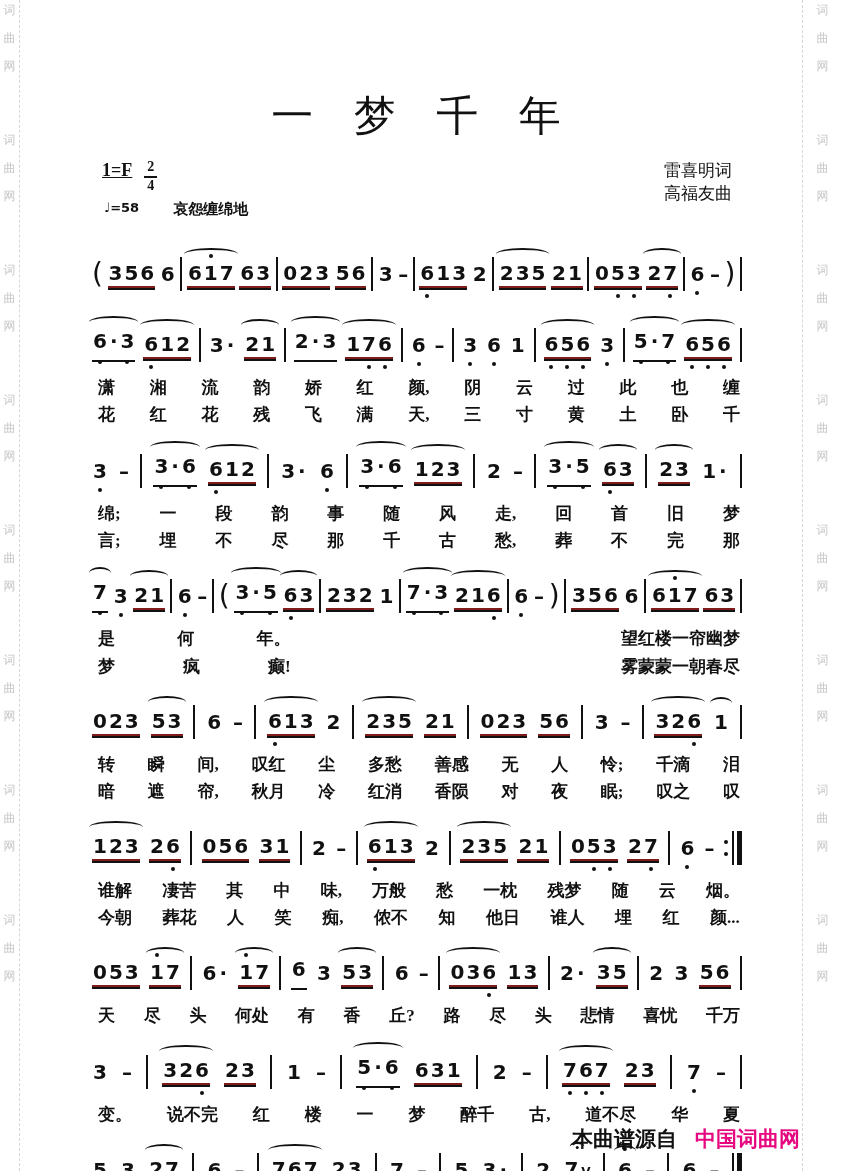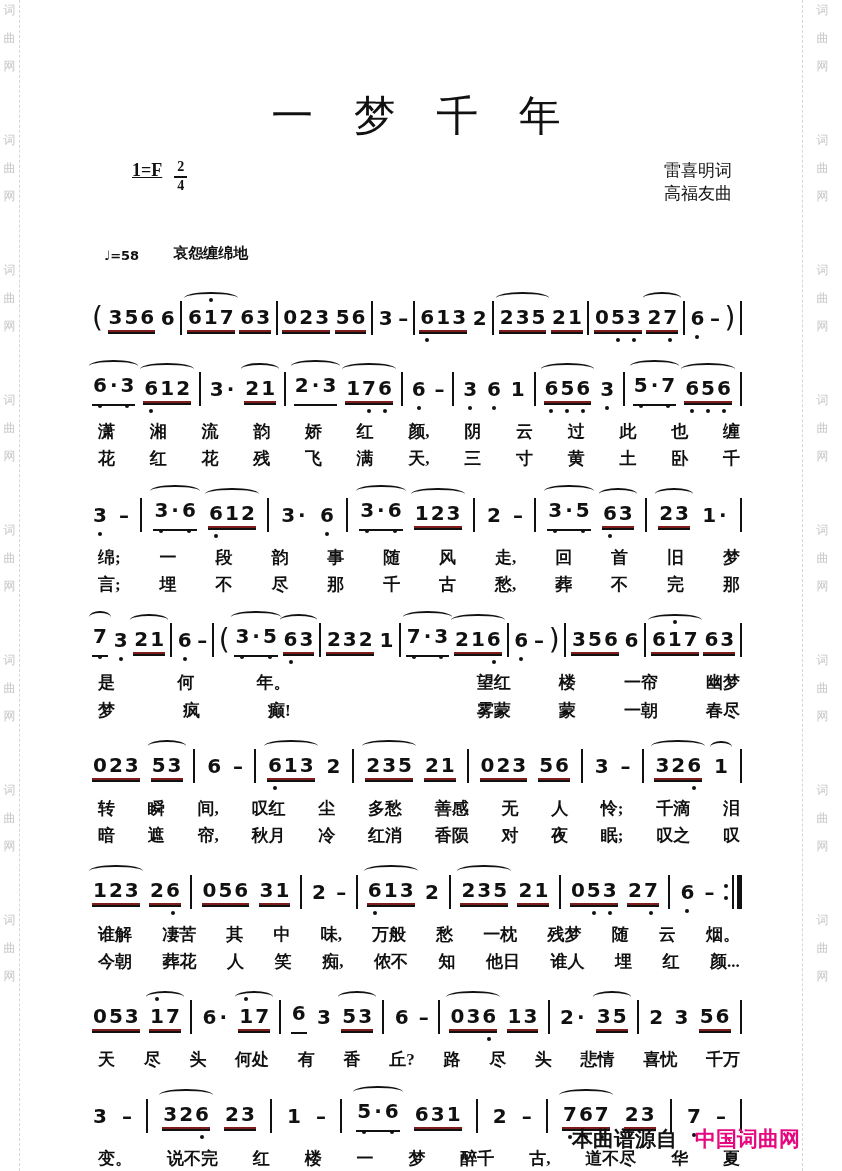--- a/index.html
+++ b/index.html
@@ -9,29 +9,29 @@
   .wm-strip{position:absolute;top:0;bottom:0;display:flex;flex-direction:column;align-items:center;
             padding-top:4px;box-sizing:border-box;}
   .wm-left{left:0;width:20px;border-right:1px dashed #dcd3d8;}
   .wm-right{right:0;width:40px;border-left:1px dashed #dcd3d8;justify-content:flex-start;}
   .wm-char{font-size:12px;line-height:1;color:#c7c7c7;margin-bottom:16px;font-family:"Liberation Sans",sans-serif;}
   .wm-gap{height:46px;flex:none;}
   
   #content{position:absolute;left:92px;width:650px;top:0;}
   .title{margin-top:88px;text-align:center;font-size:42px;font-weight:normal;word-spacing:26px;letter-spacing:2px;}
   .keyrow{display:flex;align-items:flex-start;margin-top:16px;height:34px;}
-  .keysig{font-size:18px;font-weight:bold;font-family:"Liberation Serif",serif;margin-left:40px;text-decoration:underline;}
+  .keysig{font-size:18px;font-weight:bold;font-family:"Liberation Serif",serif;margin-left:10px;text-decoration:underline;}
   .meter{display:inline-block;margin-left:12px;text-align:center;font-weight:bold;font-size:14px;line-height:1.05;
          font-family:"Liberation Serif",serif;}
   .meter .num{display:block;border-bottom:2px solid #111;padding:0 3px 1px;}
   .meter .den{display:block;padding-top:1px;}
   .credits{margin-left:auto;text-align:left;font-size:17px;line-height:1.35;margin-right:10px;}
-  .temporow{display:flex;align-items:flex-end;margin-top:6px;margin-left:12px;}
+  .temporow{display:flex;align-items:flex-start;margin-top:6px;margin-left:12px;}
   .tempo{font-size:13px;font-weight:bold;font-family:"DejaVu Sans",sans-serif;}
-  .expression{font-size:15px;font-weight:bold;margin-left:34px;margin-top:44px;}
+  .expression{font-size:15px;font-weight:bold;margin-left:34px;}
   
   #score{margin-top:26px;}
   .mblock{margin-bottom:13px;}
   .music-line{display:flex;justify-content:space-between;align-items:center;height:58px;}
   .mtoken{position:relative;display:inline-flex;align-items:baseline;
           font-family:"DejaVu Sans",sans-serif;font-weight:700;font-size:20px;line-height:24px;}
   .grp{display:inline-block;position:relative;white-space:nowrap;}
   .grp.u1{border-bottom:2px solid #111;padding-bottom:7px;}
   .grp.u2{border-bottom:2px solid #7f1d1d;padding-bottom:1px;}
   .grp.u2::after{content:"";position:absolute;left:0;right:0;bottom:-4px;border-bottom:2px solid #111;}
@@ -56,21 +56,21 @@
   .repdots{display:inline-flex;flex-direction:column;justify-content:center;height:34px;margin-right:4px;}
   .repdots i{width:4px;height:4px;background:#111;border-radius:50%;margin:4px 0;}
   .paren{font-size:28px;font-weight:400;line-height:30px;font-family:"DejaVu Sans",sans-serif;}
   .dash{font-weight:700;font-size:20px;font-family:"DejaVu Sans",sans-serif;}
   
   .lyrics-row{display:flex;justify-content:space-between;font-size:17px;line-height:1.55;
               font-weight:bold;margin:1px 2px 0 6px;}
   .lyrics-row span{white-space:nowrap;}
   .lyrics-split{display:flex;justify-content:space-between;font-size:17px;line-height:1.55;font-weight:bold;margin:1px 2px 0 6px;}
   .lyrics-split .lpart{display:flex;justify-content:space-between;width:30%;}
-  .lyrics-split .rpart{display:flex;justify-content:space-between;width:41%;gap:31px;}
+  .lyrics-split .rpart{display:flex;justify-content:flex-end;width:41%;}
   .source-line{position:absolute;right:42px;bottom:18px;font-size:21px;font-weight:bold;
                font-family:"DejaVu Sans",sans-serif;}
   .source-line .site{margin-left:18px;margin-top:9px;}
 </style>
 </head>
 <body>
 
 <div id="page">
   <div class="wm-strip wm-left" id="wm-left">
       <span class="wm-char">词</span>

